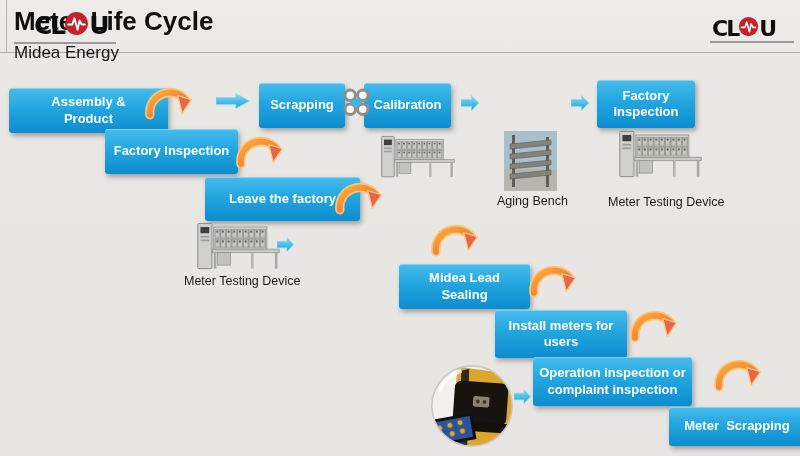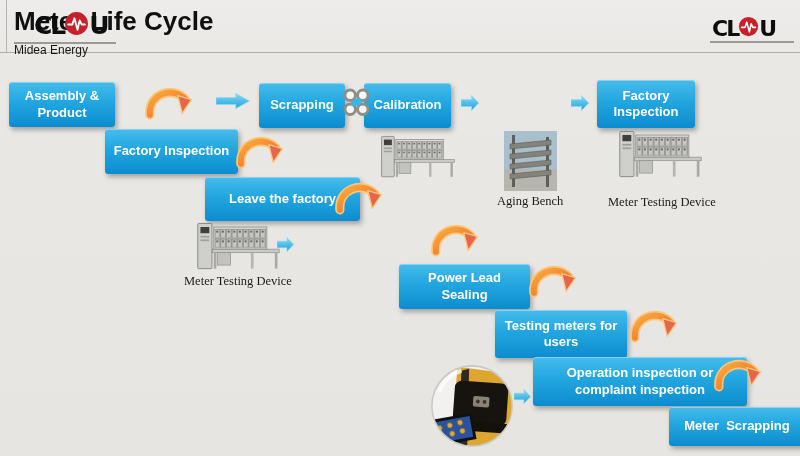--- a/index.html
+++ b/index.html
@@ -5,41 +5,41 @@
   * { margin:0; padding:0; box-sizing:border-box; }
   html,body { width:800px; height:456px; }
   body { font-family:"Liberation Sans", sans-serif; background:#e8e7e4; position:relative; overflow:hidden; }
   #slide { position:absolute; left:0; top:0; width:800px; height:456px;
            background:linear-gradient(180deg,#edecea 0%,#e9e8e5 15%,#e6e5e2 100%); }
 
   
   .hdr-rule { position:absolute; left:0; top:52px; width:800px; height:1px; background:#aeadaa; }
   .hdr-vline { position:absolute; left:6px; top:0; width:1px; height:52px; background:#b5b4b1; }
   .title { position:absolute; left:14px; top:6px; font-size:26px; font-weight:bold; color:#101010; letter-spacing:0; z-index:2; }
-  .subtitle { position:absolute; left:14px; top:43px; font-size:12px; color:#161616; z-index:3; }
+  .subtitle { position:absolute; left:14px; top:43px; font-size:17px; color:#161616; z-index:3; }
   .logo { display:flex; align-items:flex-start; z-index:4; }
   .logo-left { position:absolute; left:34px; top:11px; }
   .logo-right { position:absolute; left:712px; top:16px; }
   .logo-txt { font-weight:bold; color:#0d0d0d; letter-spacing:-2px; font-family:"DejaVu Sans",sans-serif; }
   .logo-left .logo-txt { font-size:25px; }
   .logo-right .logo-txt { font-size:22px; }
   .logo-ul { position:absolute; height:1.5px; background:#9b9a97; z-index:4; }
   .ul-left { left:14px; top:42px; width:102px; }
   .ul-right { left:710px; top:41px; width:84px; }
 
   
   .box { position:absolute; border-radius:3px;
          background:linear-gradient(180deg,#46bcec 0%,#22a6df 45%,#0c8ccf 100%);
          box-shadow:2px 3px 5px rgba(105,105,103,.55), inset 0 1px 0 rgba(255,255,255,.35);
          display:flex; align-items:center; justify-content:center; }
   .box-label { color:#ffffff; font-weight:bold; font-size:13px; line-height:1.25; text-align:center; white-space:pre-wrap; }
 
   
   .caption { position:absolute; color:#1c1c1c; font-size:12.5px; line-height:1.15; }
-  .nowrap { white-space:nowrap;font-family:Liberation Serif, serif; }
+  .nowrap { white-space:nowrap; }
 
   svg.icon { position:absolute; overflow:visible; }
 </style>
 </head>
 <body>
 
 <svg width="0" height="0" style="position:absolute" aria-hidden="true">
   <defs>
     <linearGradient id="gOrange" x1="0" y1="0" x2="1" y2="1">
       <stop offset="0" stop-color="#f9ad3c"></stop>
@@ -157,45 +157,45 @@
   <div class="hdr-rule"></div>
   <div class="logo logo-right">
     <span class="logo-txt">CL</span>
     <svg width="21" height="21" viewBox="0 0 24 24">
         <use href="#sym-pulse"></use>
       </svg>
     <span class="logo-txt">U</span>
   </div>
   <div class="logo-ul ul-right"></div>
 
-  <div class="box" style="left:9px;top:82px;width:106px;height:45px">
+  <div class="box" style="left:9px;top:88px;width:159px;height:45px">
     <span class="box-label" style="max-width:112px">Assembly &amp; Product</span>
   </div>
   <div class="box" style="left:259px;top:83px;width:86px;height:45px">
     <span class="box-label">Scrapping</span>
   </div>
   <div class="box" style="left:364px;top:83px;width:87px;height:45px">
     <span class="box-label">Calibration</span>
   </div>
   <div class="box" style="left:597px;top:80px;width:98px;height:48px">
     <span class="box-label" style="max-width:76px">Factory Inspection</span>
   </div>
   <div class="box" style="left:105px;top:129px;width:133px;height:45px">
     <span class="box-label">Factory Inspection</span>
   </div>
   <div class="box" style="left:205px;top:177px;width:155px;height:44px">
     <span class="box-label">Leave the factory</span>
   </div>
   <div class="box" style="left:399px;top:264px;width:131px;height:45px">
-    <span class="box-label" style="max-width:100px">Power Lead Sealing</span>
+    <span class="box-label" style="max-width:100px">Midea Lead Sealing</span>
   </div>
   <div class="box" style="left:495px;top:310px;width:132px;height:48px">
-    <span class="box-label" style="max-width:116px">Testing meters for users</span>
-  </div>
-  <div class="box" style="left:533px;top:357px;width:214px;height:49px">
+    <span class="box-label" style="max-width:116px">Install meters for users</span>
+  </div>
+  <div class="box" style="left:533px;top:357px;width:159px;height:49px">
     <span class="box-label" style="max-width:164px">Operation inspection or complaint inspection</span>
   </div>
   <div class="box" style="left:669px;top:407px;width:136px;height:39px">
     <span class="box-label">Meter  Scrapping</span>
   </div>
 
   <svg class="icon" style="left:145px;top:84px" width="47" height="40" viewBox="0 0 48 40">
       <use href="#sym-curve"></use>
     </svg>
   <svg class="icon" style="left:236px;top:133px" width="47" height="40" viewBox="0 0 48 40">

